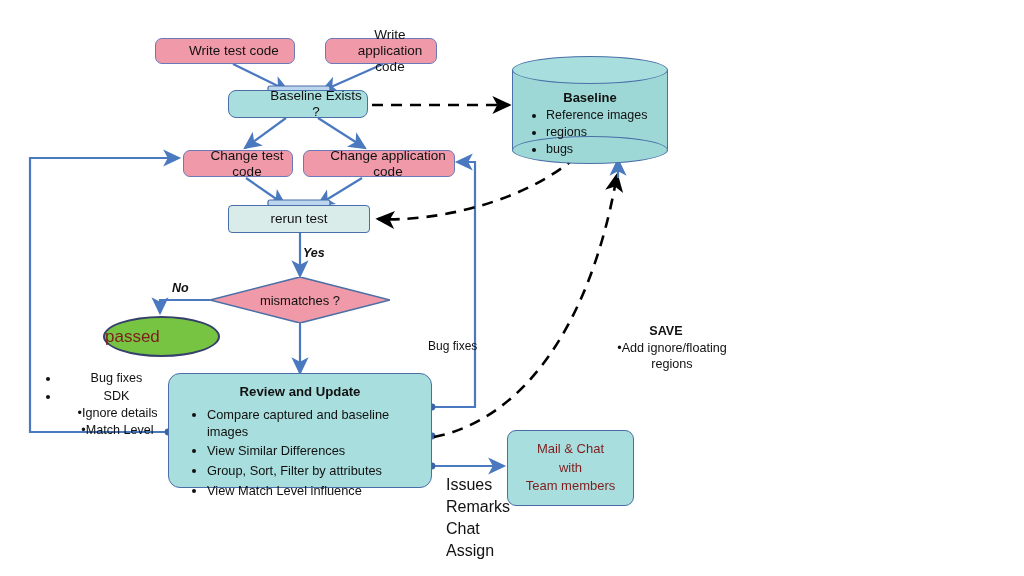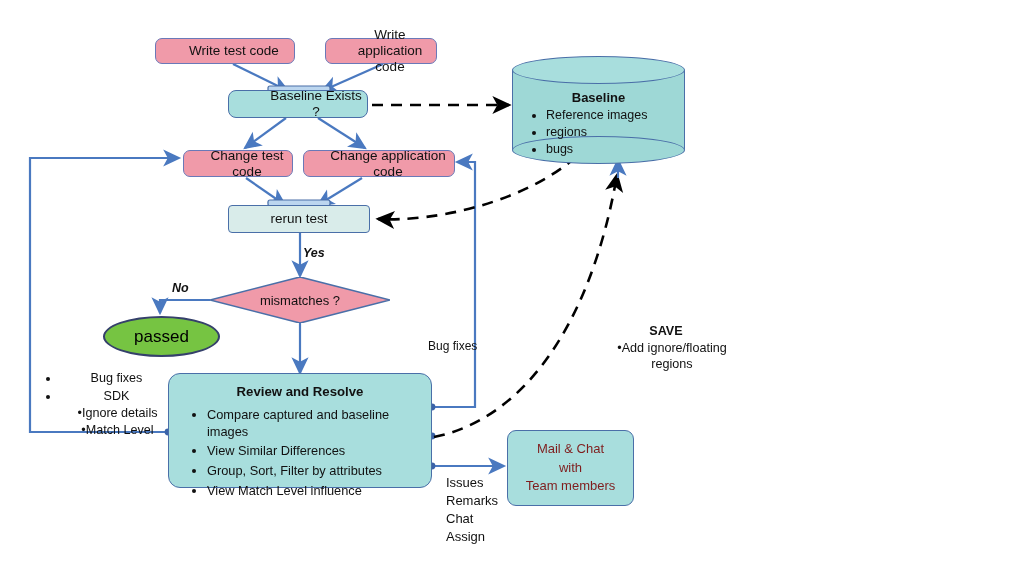--- a/index.html
+++ b/index.html
@@ -18,25 +18,25 @@
   .mint{background:#d9ecea;border:1.5px solid #4a6fa8;border-radius:4px;
         font-size:13.5px;color:#111;}
 
   
   .diamond{position:absolute;}
   .diamond .dlabel{position:absolute;left:0;top:0;width:100%;height:100%;
         display:flex;align-items:center;justify-content:center;font-size:13px;color:#111;}
 
   
   .ellipse{position:absolute;border-radius:50%;background:#76c442;
-        border:2.5px solid #35406b;display:flex;align-items:center;justify-content:center;
-        font-size:17px;color:#000000;}
-
-  
-  .cylinder{position:absolute;padding-left:17px;}
+        border:2.5px solid #35406b;display:flex;align-items:center;justify-content:flex-start;
+        font-size:17px;color:#7f1d1d;}
+
+  
+  .cylinder{position:absolute;}
   .cyl-body{position:absolute;left:0;right:0;top:14px;bottom:14px;background:#9ed8d6;
         border-left:1.5px solid #4a6fa8;border-right:1.5px solid #4a6fa8;}
   .cyl-top{position:absolute;left:0;right:0;top:0;height:28px;background:#a8dedd;
         border:1.5px solid #4a6fa8;border-radius:50%;box-sizing:border-box;}
   .cyl-bot{position:absolute;left:0;right:0;bottom:0;height:28px;background:#9ed8d6;
         border:1.5px solid #4a6fa8;border-radius:50%;box-sizing:border-box;}
   .cyl-text{position:absolute;left:0;right:0;top:34px;padding:0 8px;box-sizing:border-box;
         font-size:12.5px;color:#111;}
   .cyl-text .ttl{font-weight:bold;text-align:center;margin-bottom:2px;font-size:13px;}
   .cyl-text ul{margin:0;padding-left:26px;}
@@ -53,21 +53,21 @@
         display:flex;flex-direction:column;align-items:center;justify-content:center;
         font-size:13px;color:#7f1d1d;line-height:1.45;}
 
   .ann{position:absolute;font-size:12.6px;color:#111;line-height:1.32;text-align:center;}
   .ann .hd{font-weight:bold;}
   .ann ul{margin:0;padding-left:22px;}
   .ann li{margin:1px 0;}
   .ann .sub{padding-left:24px;}
   .edge-label{position:absolute;font-size:12px;color:#111;}
   .edge-label.it{font-style:italic;font-weight:bold;font-size:12.5px;}
-  .stack{position:absolute;font-size:13px;color:#111;line-height:1.38;}
+  .stack{position:absolute;font-size:16px;color:#111;line-height:1.38;}
 </style>
 </head>
 <body>
 
 <div id="canvas">
 
   <svg class="wires" viewBox="0 0 1024 576">
     <defs>
       <marker id="bluearrow" markerWidth="9" markerHeight="9" refX="7.2" refY="4.5" orient="auto" markerUnits="strokeWidth">
         <path d="M0,0.6 L8.2,4.5 L0,8.4 L2.1,4.5 Z" fill="#4a79c0"></path>
@@ -173,21 +173,21 @@
       <div class="ttl">Baseline</div>
       <ul>
         <li>Reference images</li>
         <li>regions</li>
         <li>bugs</li>
       </ul>
     </div>
   </div>
 
   <div class="review" style="left:168px;top:373px;width:264px;height:115px;">
-    <div class="ttl">Review and Resolve</div>
+    <div class="ttl">Review and Update</div>
     <ul>
       <li>Compare captured and baseline images</li>
       <li>View Similar Differences</li>
       <li>Group, Sort, Filter by attributes</li>
       <li>View Match Level influence</li>
     </ul>
   </div>
 
   <div class="mailbox" style="left:507px;top:430px;width:125px;height:74px;">
     <span>Mail &amp; Chat</span>

